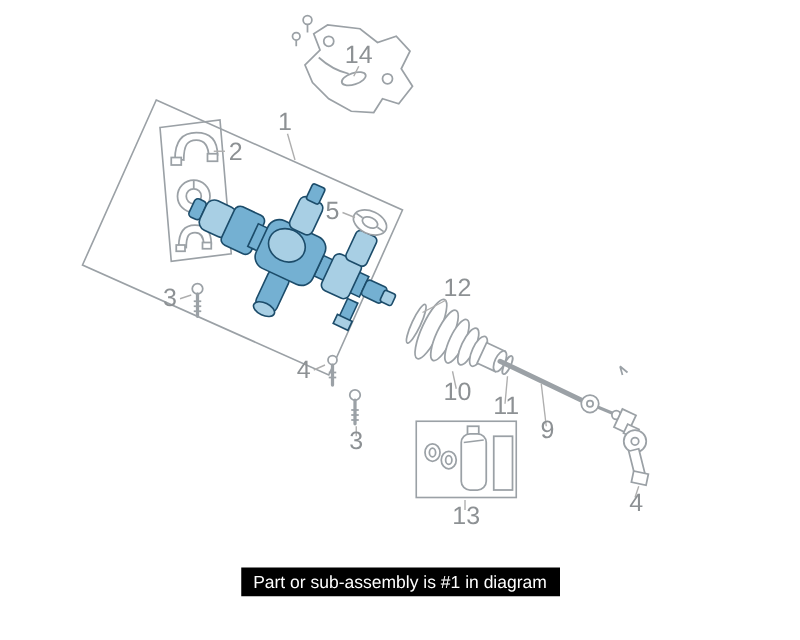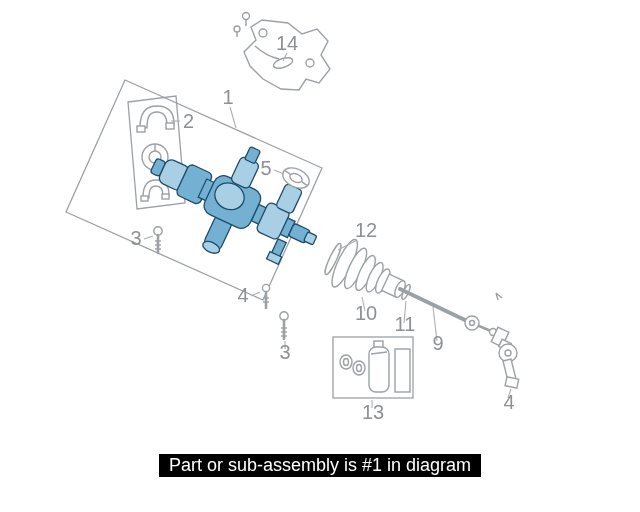--- a/index.html
+++ b/index.html
@@ -20,21 +20,21 @@
   .pline{stroke:var(--part-line);stroke-width:1.4;fill:none;}
   .pthick{stroke:var(--part-line);stroke-width:4;fill:none;stroke-linecap:round;}
   .pmed{stroke:var(--part-line);stroke-width:2.6;fill:none;stroke-linecap:round;}
   .box{fill:none;stroke:var(--part-line);stroke-width:1.3;}
   .hl{fill:var(--highlight-fill);stroke:var(--highlight-stroke);stroke-width:1.3;}
   .hl2{fill:var(--highlight-fill-light);stroke:var(--highlight-stroke);stroke-width:1.3;}
   .leader{stroke:#aeaeae;stroke-width:1.1;fill:none;}
   .callout{fill:var(--label-text);font-size:20px;font-family:"Liberation Sans",sans-serif;}
   .banner{position:absolute;left:0;top:454px;width:640px;text-align:center;}
   .banner .row{line-height:0;}
-  .banner .pill{display:inline-block;background:var(--banner-bg);color:var(--banner-text);font-size:18px;line-height:23px;padding:0 10px;white-space:nowrap;}
+  .banner .pill{display:inline-block;background:var(--banner-bg);color:var(--banner-text);font-size:14px;line-height:23px;padding:0 10px;white-space:nowrap;}
 </style>
 </head>
 <body>
 
 <div class="stage">
   <svg width="640" height="512" viewBox="0 0 640 512">
 
     <g>
       <circle class="part" cx="246" cy="16" r="3.5"></circle>
       <line class="pline" x1="246" y1="19.5" x2="246" y2="26"></line>

